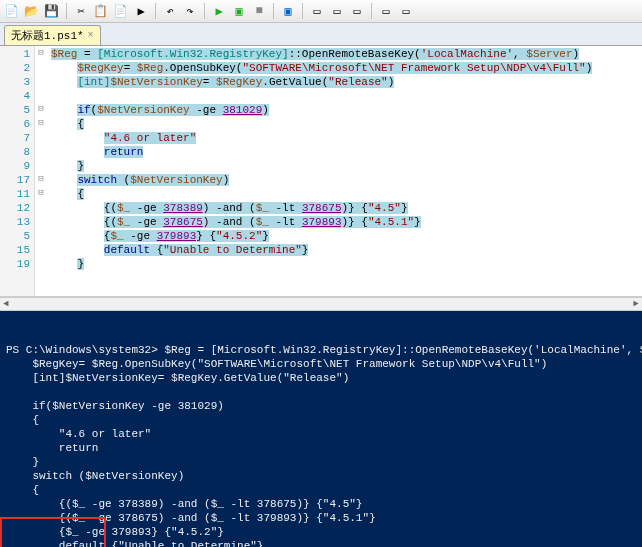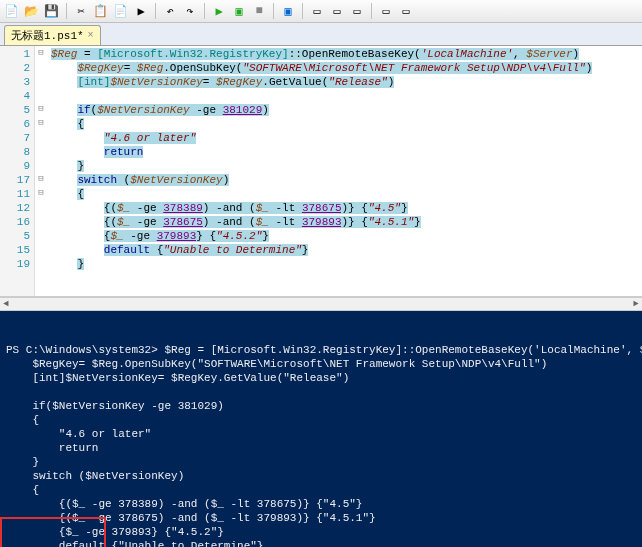--- a/index.html
+++ b/index.html
@@ -89,23 +89,23 @@
   }
   .fold-col div { height: 14px; text-align: center; }
   .code {
     flex: 1;
     padding: 1px 4px;
     line-height: 14px;
     white-space: pre;
     overflow: hidden;
   }
   .sel { background: #add8e6; }
-  .var { color: #8b4513; font-style: italic; }
+  .var { color: #8b4513; }
   .type { color: #008080; }
-  .str { color: #8b0000; font-style: italic; }
+  .str { color: #8b0000; }
   .num { color: #800080; text-decoration: underline; }
   .kw { color: #00008b; }
   .hscroll {
     height: 12px;
     background: #f0f0f0;
     border-top: 1px solid #ccc;
     border-bottom: 1px solid #ccc;
     display: flex;
     align-items: center;
   }
@@ -176,21 +176,21 @@
       <div class="ln">3</div>
       <div class="ln">4</div>
       <div class="ln">5</div>
       <div class="ln">6</div>
       <div class="ln">7</div>
       <div class="ln">8</div>
       <div class="ln">9</div>
       <div class="ln">17</div>
       <div class="ln">11</div>
       <div class="ln">12</div>
-      <div class="ln">16</div>
+      <div class="ln">13</div>
       <div class="ln">5</div>
       <div class="ln">15</div>
       <div class="ln">19</div>
     </div>
   <div class="fold-col" id="foldcol">
       <div>⊟</div>
       <div></div>
       <div></div>
       <div></div>
       <div>⊟</div>

